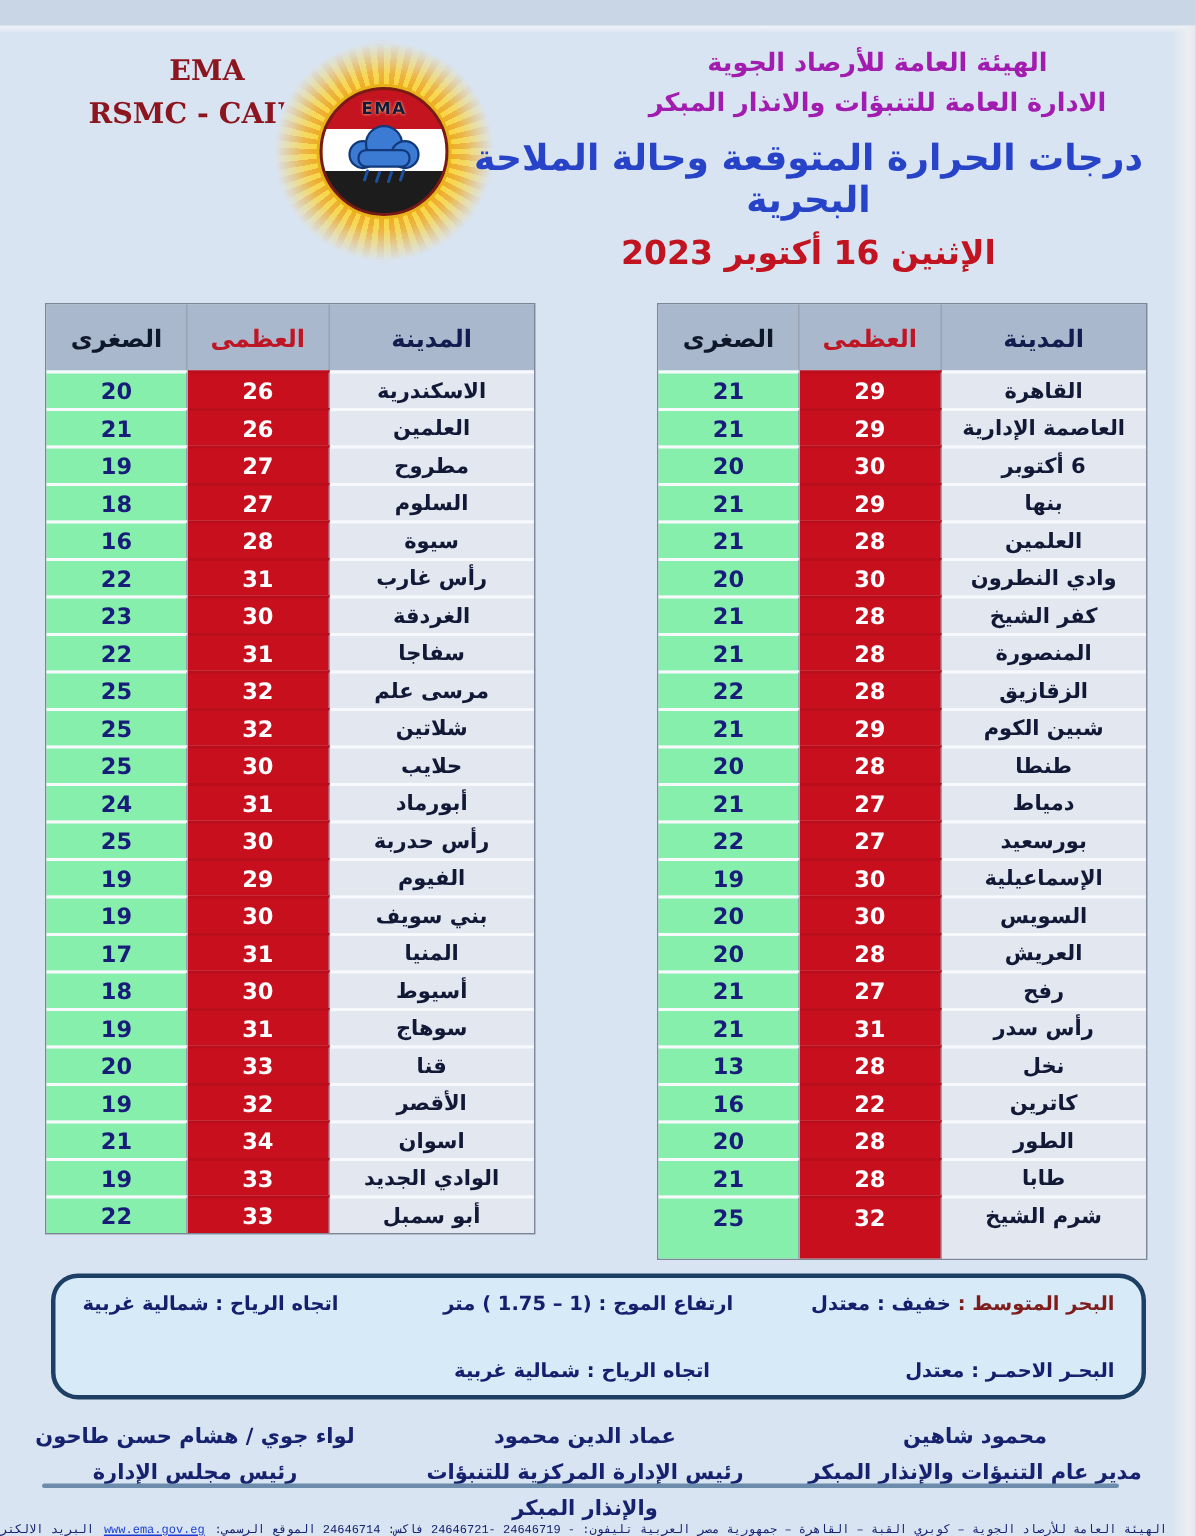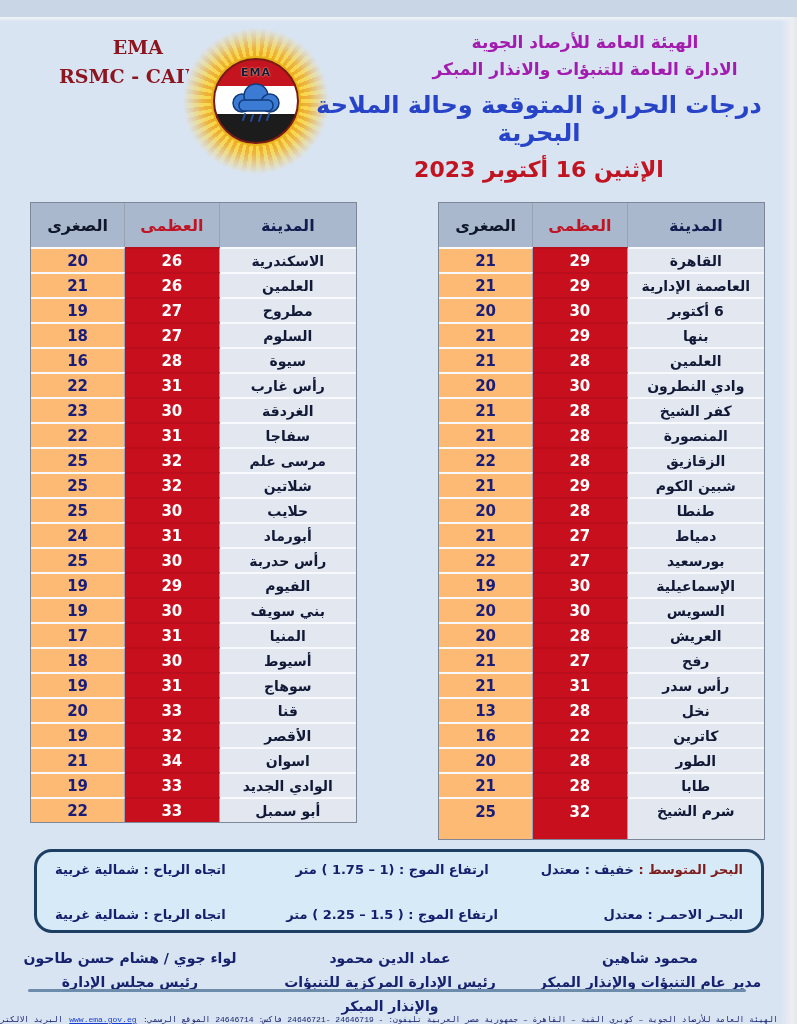--- a/index.html
+++ b/index.html
@@ -64,21 +64,21 @@
   .tcell {
     display:flex; align-items:center; justify-content:center;
     border-right:1px solid #98a2b2; border-top:2px solid #f7f9fc;
     overflow:hidden; white-space:nowrap;
   }
   .trow .tcell:first-child { border-right:none; }
   .thead .tcell { border-top:none; background:#a9b8cd; font-size:16px; font-weight:bold; }
   .cell-city { width:42%; background:#e3e7f0; color:#111936; font-weight:bold; font-size:14px; }
   .cell-max  { width:29%; background:#c80f1e; color:#ffffff; font-weight:bold; font-size:15px;
                border-top-color:#bb0e1c; }
-  .cell-min  { width:29%; background:#fdba74; color:#181d7a; font-weight:bold; font-size:15px; }
+  .cell-min  { width:29%; background:#86efac; color:#181d7a; font-weight:bold; font-size:15px; }
   .thead .cell-city { background:transparent; color:#131c4f; }
   .thead .cell-max  { background:transparent; color:#c01525; border-top:none; }
   .thead .cell-min  { background:transparent; color:#0f172a; }
   .table-right .trow:last-child { height:42px; }
   .table-right .trow:last-child .tcell { align-items:flex-start; padding-top:4px; }
 
   
   .marine-box {
     position:absolute; left:34px; top:832px; width:730px; height:84px;
     border:3px solid #1c3f63; border-radius:18px; background:#d7eaf7;
@@ -457,21 +457,20 @@
         <span>خفيف : معتدل</span>
       </div>
       <div class="m-wave">ارتفاع الموج : (1 – 1.75 ) متر</div>
       <div class="m-wind">اتجاه الرياح : شمالية غربية</div>
     </div>
     <div class="marine-row">
       <div class="m-sea">
         <span>البحـر الاحمـر :</span>
         <span>معتدل</span>
       </div>
-      <div class="m-wave">ارتفاع الموج : ( 1.5 – 2.25 ) متر</div>
       <div class="m-wind">اتجاه الرياح : شمالية غربية</div>
     </div>
   </div>
 
   <div class="signatures">
     <div class="sig">
       <div>محمود شاهين</div>
       <div>مدير عام التنبؤات والإنذار المبكر</div>
     </div>
     <div class="sig">

